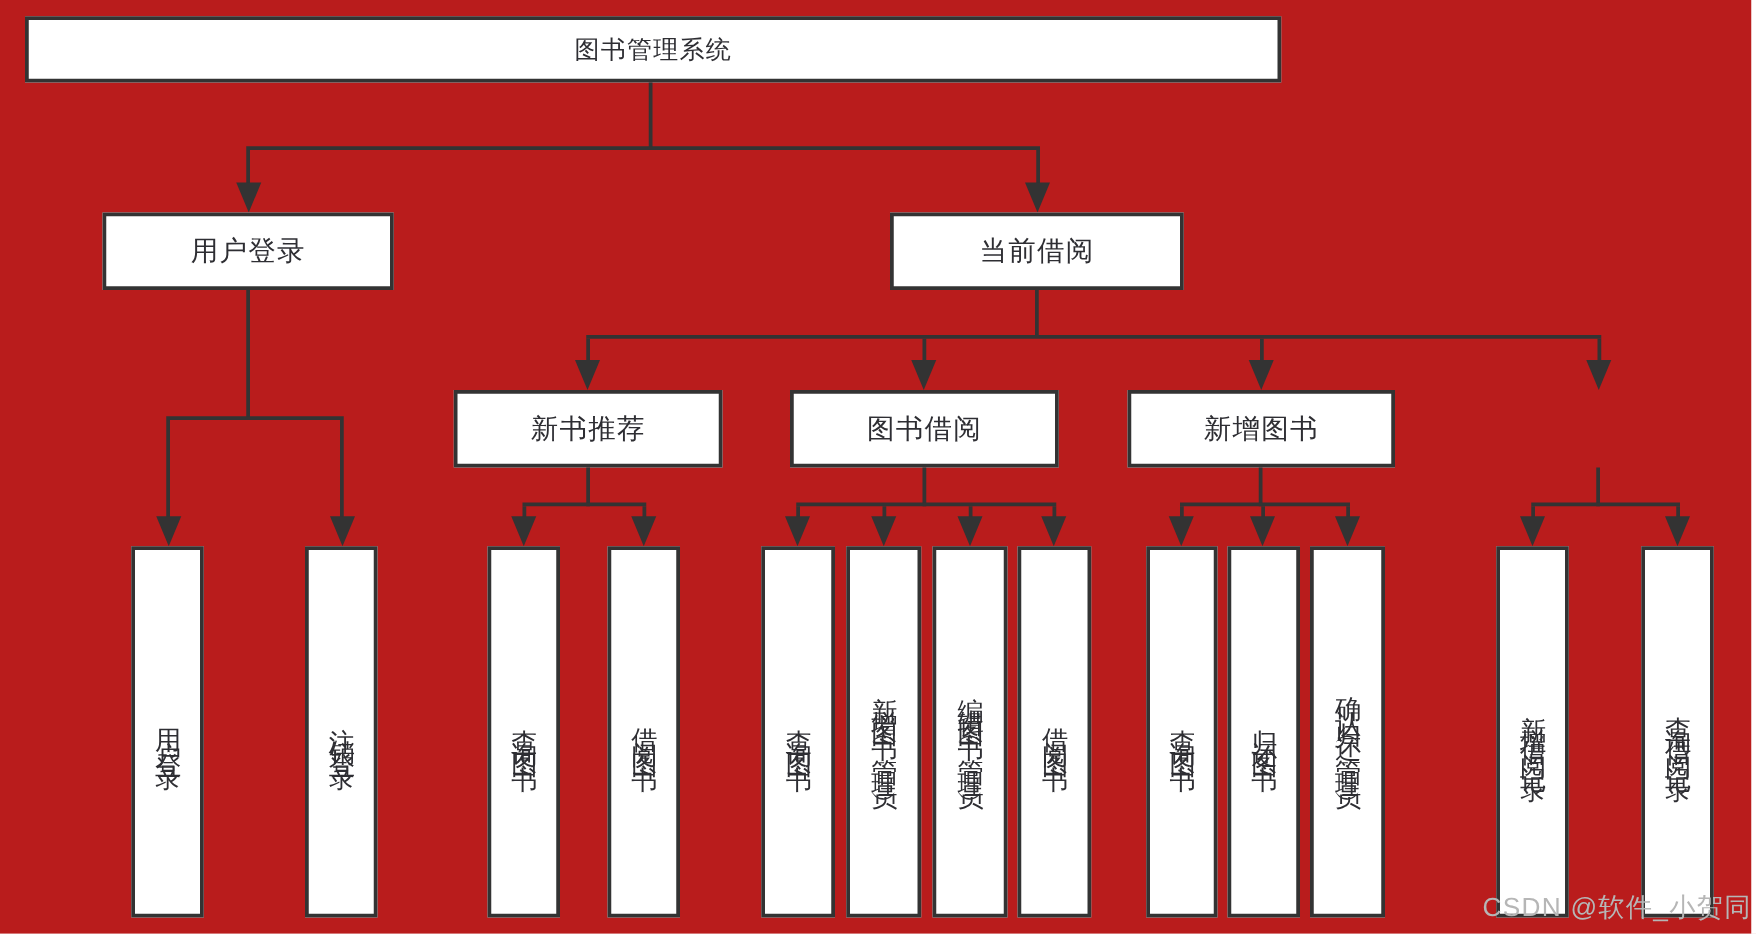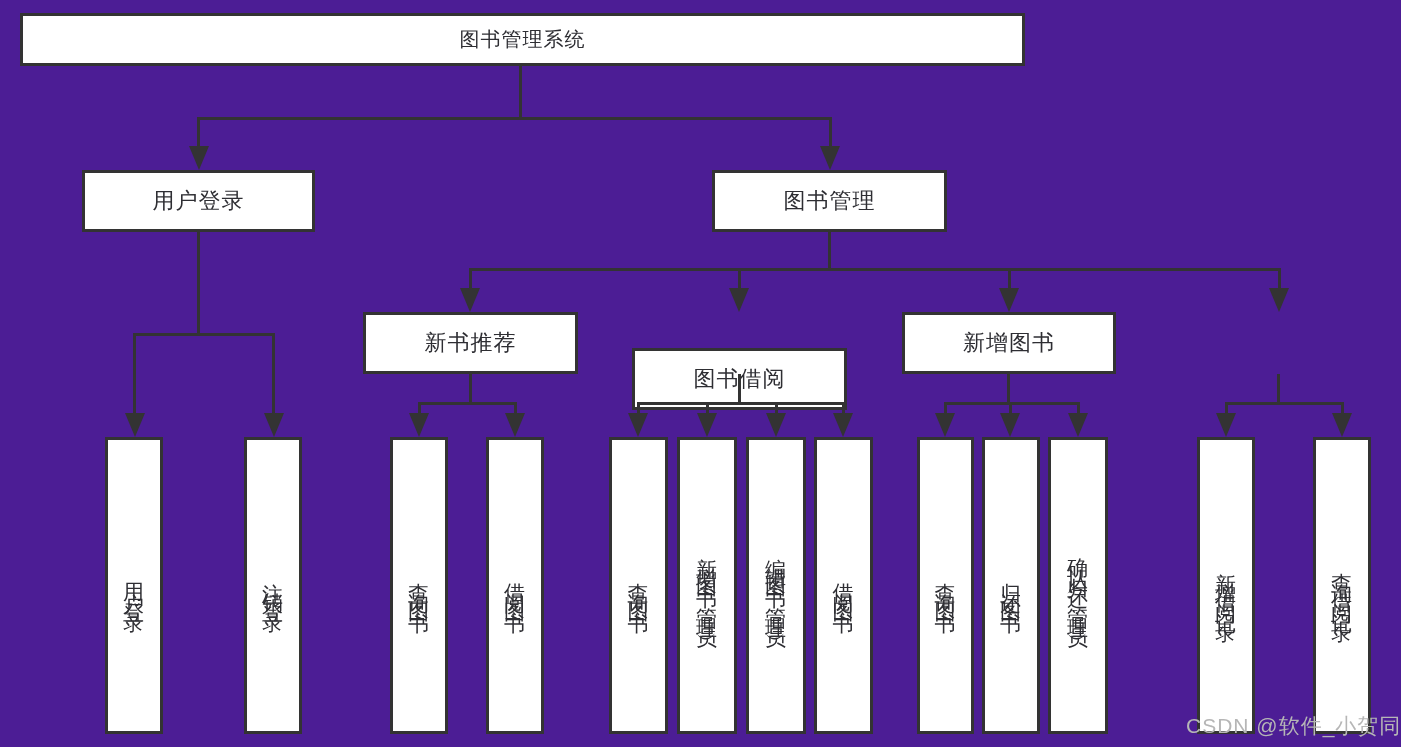--- a/index.html
+++ b/index.html
@@ -1,19 +1,19 @@
 <!DOCTYPE html>
 <html><head>
 <meta charset="utf-8">
 <style>
   html,body{margin:0;padding:0;background:#ffffff;}
   .stage{
     position:relative;
     width:1401px;height:747px;
-    background:#4c1d95;
+    background:#b91c1c;
     font-family:"Liberation Sans","DejaVu Sans",sans-serif;
     overflow:hidden;
   }
   .box{
     position:absolute;
     box-sizing:border-box;
     border:3px solid #333333;
     background:#ffffff;
     display:flex;
     align-items:center;
@@ -69,35 +69,35 @@
   <div class="line" style="left:272px;top:336px;width:3px;height:79px;"></div>
   <div class="tri" style="left:264px;top:413px;"></div>
 
   <div class="box leaf" style="left:105px;top:437px;width:58px;height:297px;">
     <span class="vtext">用户登录</span>
   </div>
   <div class="box leaf" style="left:244px;top:437px;width:58px;height:297px;">
     <span class="vtext">注销登录</span>
   </div>
 
-  <div class="box hbox" style="left:712px;top:170px;width:235px;height:62px;">图书管理</div>
+  <div class="box hbox" style="left:712px;top:170px;width:235px;height:62px;">当前借阅</div>
 
   <div class="line" style="left:828px;top:232px;width:3px;height:37px;"></div>
   <div class="line" style="left:469px;top:268px;width:812px;height:3px;"></div>
   <div class="line" style="left:469px;top:271px;width:3px;height:19px;"></div>
   <div class="tri" style="left:460px;top:288px;"></div>
   <div class="line" style="left:738px;top:271px;width:3px;height:19px;"></div>
   <div class="tri" style="left:729px;top:288px;"></div>
   <div class="line" style="left:1008px;top:271px;width:3px;height:19px;"></div>
   <div class="tri" style="left:999px;top:288px;"></div>
   <div class="line" style="left:1278px;top:271px;width:3px;height:19px;"></div>
   <div class="tri" style="left:1269px;top:288px;"></div>
 
   <div class="box hbox" style="left:363px;top:312px;width:215px;height:62px;font-family:Liberation Mono, monospace;">新书推荐</div>
-  <div class="box hbox" style="left:632px;top:312px;width:215px;height:62px;margin-top:36px;">图书借阅</div>
+  <div class="box hbox" style="left:632px;top:312px;width:215px;height:62px;">图书借阅</div>
   <div class="box hbox" style="left:902px;top:312px;width:214px;height:62px;">新增图书</div>
 
   <div class="line" style="left:469px;top:374px;width:3px;height:31px;"></div>
   <div class="line" style="left:418px;top:402px;width:99px;height:3px;"></div>
   <div class="line" style="left:418px;top:405px;width:3px;height:10px;"></div>
   <div class="tri" style="left:409px;top:413px;"></div>
   <div class="line" style="left:514px;top:405px;width:3px;height:10px;"></div>
   <div class="tri" style="left:505px;top:413px;"></div>
   <div class="box leaf" style="left:390px;top:437px;width:58px;height:297px;">
     <span class="vtext">查询图书</span>

